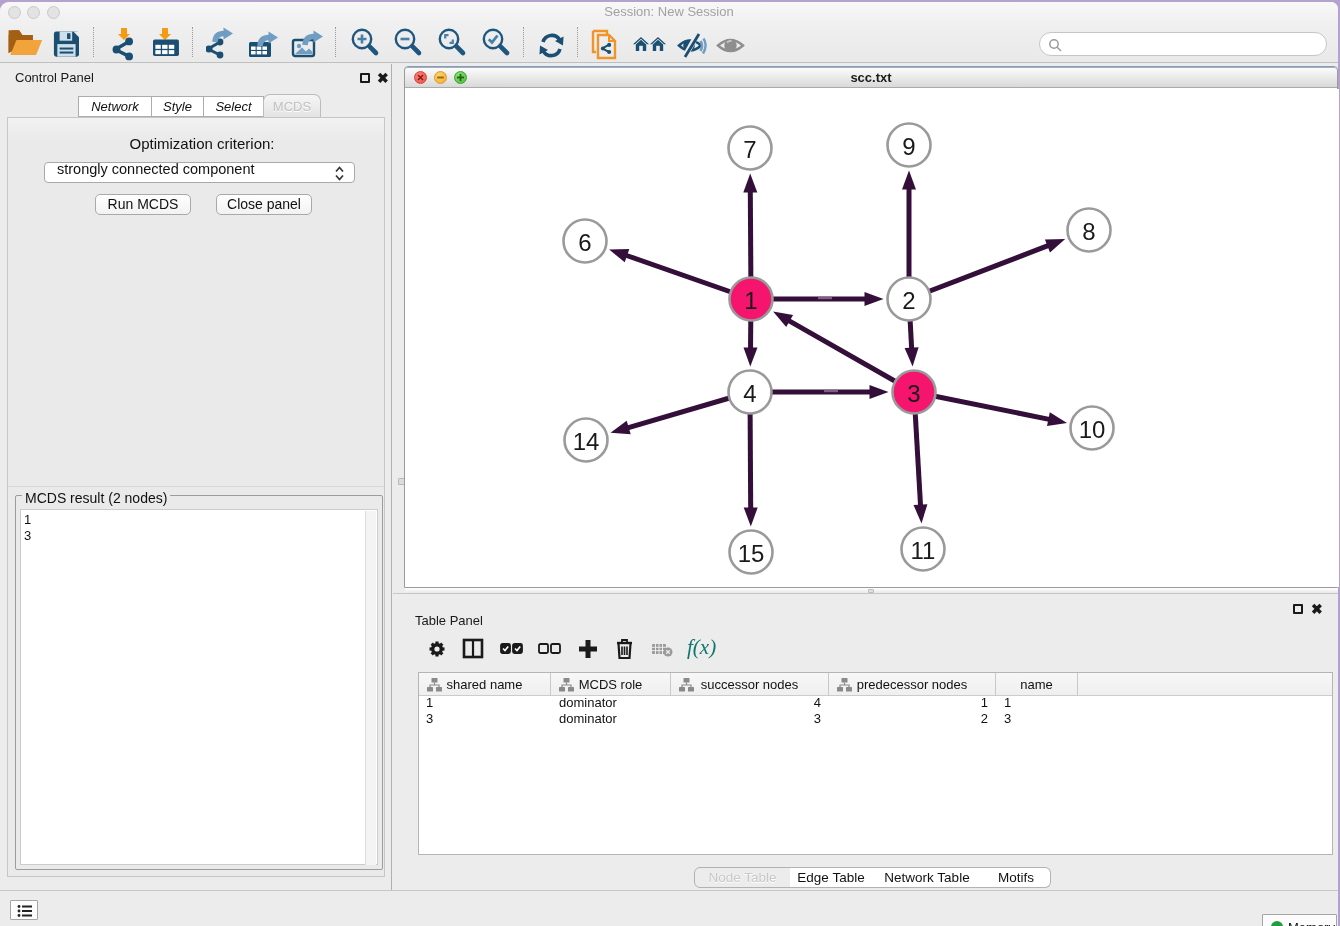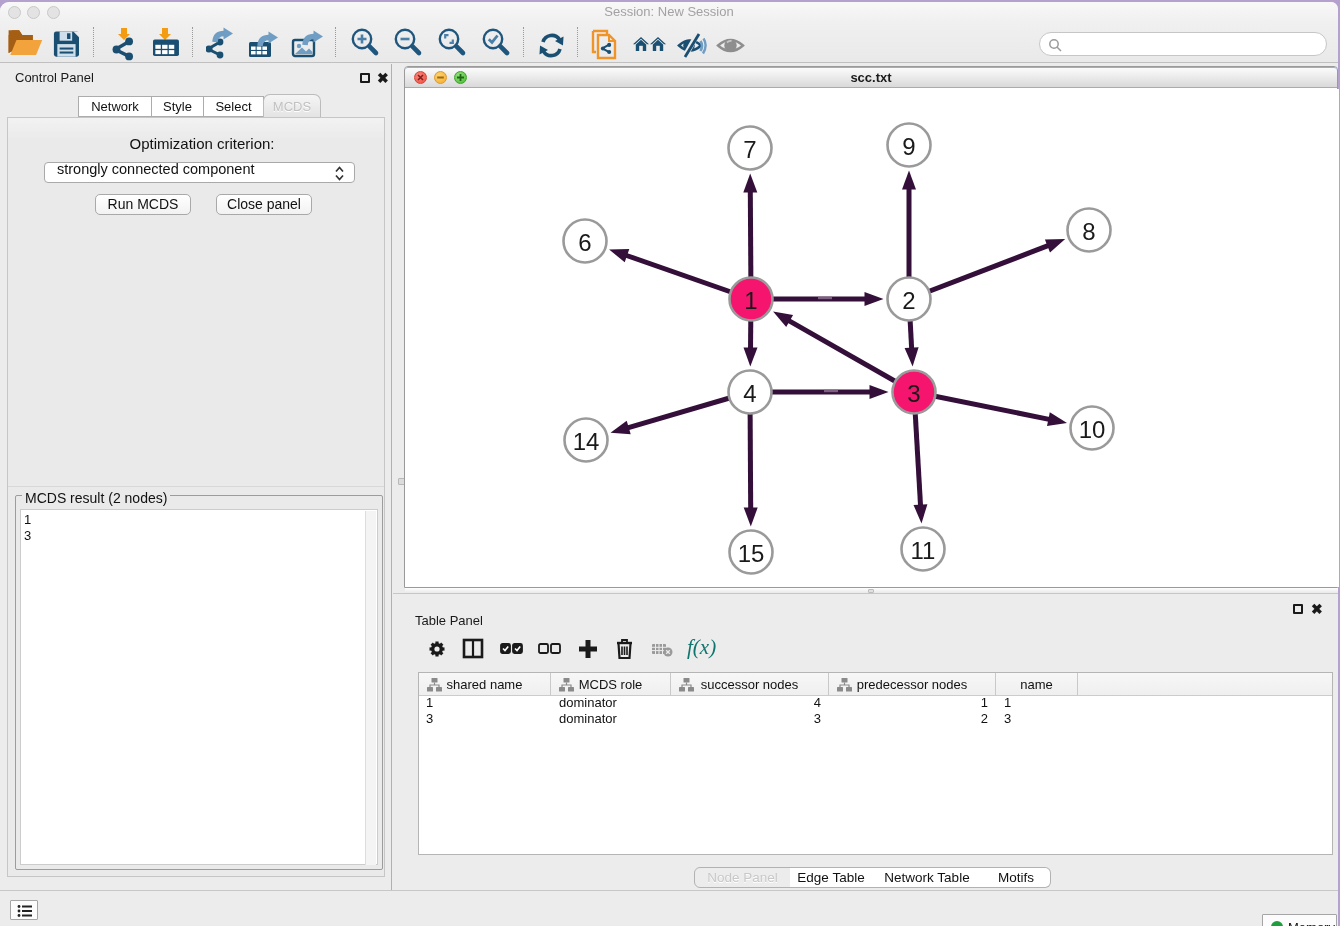--- a/index.html
+++ b/index.html
@@ -13,21 +13,21 @@
 
 #toolbar { position:absolute; left:0; top:22px; width:1338px; height:41px; background:linear-gradient(#f0f0f0,#e9e9e9); border-bottom:1px solid #c0c0c0; }
 .tsep { position:absolute; top:5px; height:30px; width:0; border-left:1px dotted #9a9a9a; }
 .ticon { position:absolute; top:4px; }
 #searchbox { position:absolute; left:1039px; top:10px; width:288px; height:24px; background:#fff; border:1px solid #c6c6c6; border-radius:12px; }
 
 #cpanel { position:absolute; left:0; top:64px; width:392px; height:826px; background:#ececec; border-right:1px solid #b0b0b0; }
 .ptitle { font-size:13px; color:#1a1a1a; }
 .winbtn-f { position:absolute; width:10px; height:10px; border:2px solid #1a1a1a; border-radius:1px; }
 .winbtn-x { position:absolute; font-size:14px; font-weight:bold; color:#1a1a1a; line-height:12px; }
-.tabbtn { position:absolute; top:32px; height:21px; background:#fff; border:1px solid #acacac; font-size:13px; color:#111; text-align:center; line-height:19px; }
+.tabbtn { position:absolute; top:32px; height:21px; background:#fff; border:1px solid #acacac; font-size:13px; color:#111; text-align:center; line-height:19px;font-style:italic; }
 #tab-mcds { position:absolute; left:263px; top:30px; width:58px; height:24px; background:linear-gradient(#f5f5f5,#e3e3e3); border:1px solid #bcbcbc; border-bottom:none; border-radius:7px 7px 0 0; font-size:13px; color:#c0c0c0; text-shadow:0 1px 0 #fff; text-align:center; line-height:23px; }
 #cp-content { position:absolute; left:7px; top:53px; width:378px; height:760px; border:1px solid #c6c6c6; background:linear-gradient(#f2f2f2 0px, #eaeaea 22px); }
 #opt-label { position:absolute; left:6px; top:17px; width:100%; text-align:center; font-size:15px; color:#111; }
 #combo { position:absolute; left:36px; top:44px; width:311px; height:21px; background:#fff; border:1px solid #a9a9a9; border-radius:4px; font-size:14.5px; color:#111; line-height:12px; padding-left:12px; }
 .cbtn { position:absolute; top:76px; height:21px; background:linear-gradient(#ffffff,#f2f2f2); border:1px solid #a9a9a9; border-radius:5px; font-size:14px; color:#111; text-align:center; line-height:19px; }
 #fieldset { position:absolute; left:7px; top:377px; width:368px; height:375px; border:1px solid #9c9c9c; border-radius:2px; }
 #fieldset-legend { position:absolute; left:6px; top:-6px; background:#eaeaea; padding:0 3px; font-size:14px; color:#111; }
 #resultarea { position:absolute; left:4px; top:13px; width:358px; height:356px; background:#fff; border:1px solid #cccccc; }
 #res-scroll { position:absolute; right:1px; top:1px; width:11px; height:354px; background:#f4f4f4; border-left:1px solid #dddddd; }
 
@@ -405,21 +405,21 @@
       <div class="trow" style="left:252px;top:22px;width:150px;text-align:right;">4</div>
       <div class="trow" style="left:410px;top:22px;width:159px;text-align:right;">1</div>
       <div class="trow" style="left:585px;top:22px;width:80px;">1</div>
       <div class="trow" style="left:7px;top:38px;width:100px;">3</div>
       <div class="trow" style="left:140px;top:38px;width:100px;">dominator</div>
       <div class="trow" style="left:252px;top:38px;width:150px;text-align:right;">3</div>
       <div class="trow" style="left:410px;top:38px;width:159px;text-align:right;">2</div>
       <div class="trow" style="left:585px;top:38px;width:80px;">3</div>
   </div>
 
-<div class="btab" style="left:301px;width:97px;border-radius:6px 0 0 6px;background:#ececec;color:#c8c8c8;text-shadow:0 1px 0 #fff;">Node Panel</div>
+<div class="btab" style="left:301px;width:97px;border-radius:6px 0 0 6px;background:#ececec;color:#c8c8c8;text-shadow:0 1px 0 #fff;">Node Table</div>
 <div class="btab" style="left:397px;width:83px;border-left:none;">Edge Table</div>
 <div class="btab" style="left:479px;width:111px;border-left:none;">Network Table</div>
 <div class="btab" style="left:589px;width:69px;border-left:none;border-radius:0 6px 6px 0;">Motifs</div>
 
 </div>
 <div id="statusbar">
   <div class="sbtn" style="left:10px;width:28px;">
     <svg width="16" height="14" viewBox="0 0 16 14" style="position:absolute;left:6px;top:3px;">
       <circle cx="2" cy="2.5" r="1.4" fill="#222"></circle>
         <circle cx="2" cy="7" r="1.4" fill="#222"></circle>

